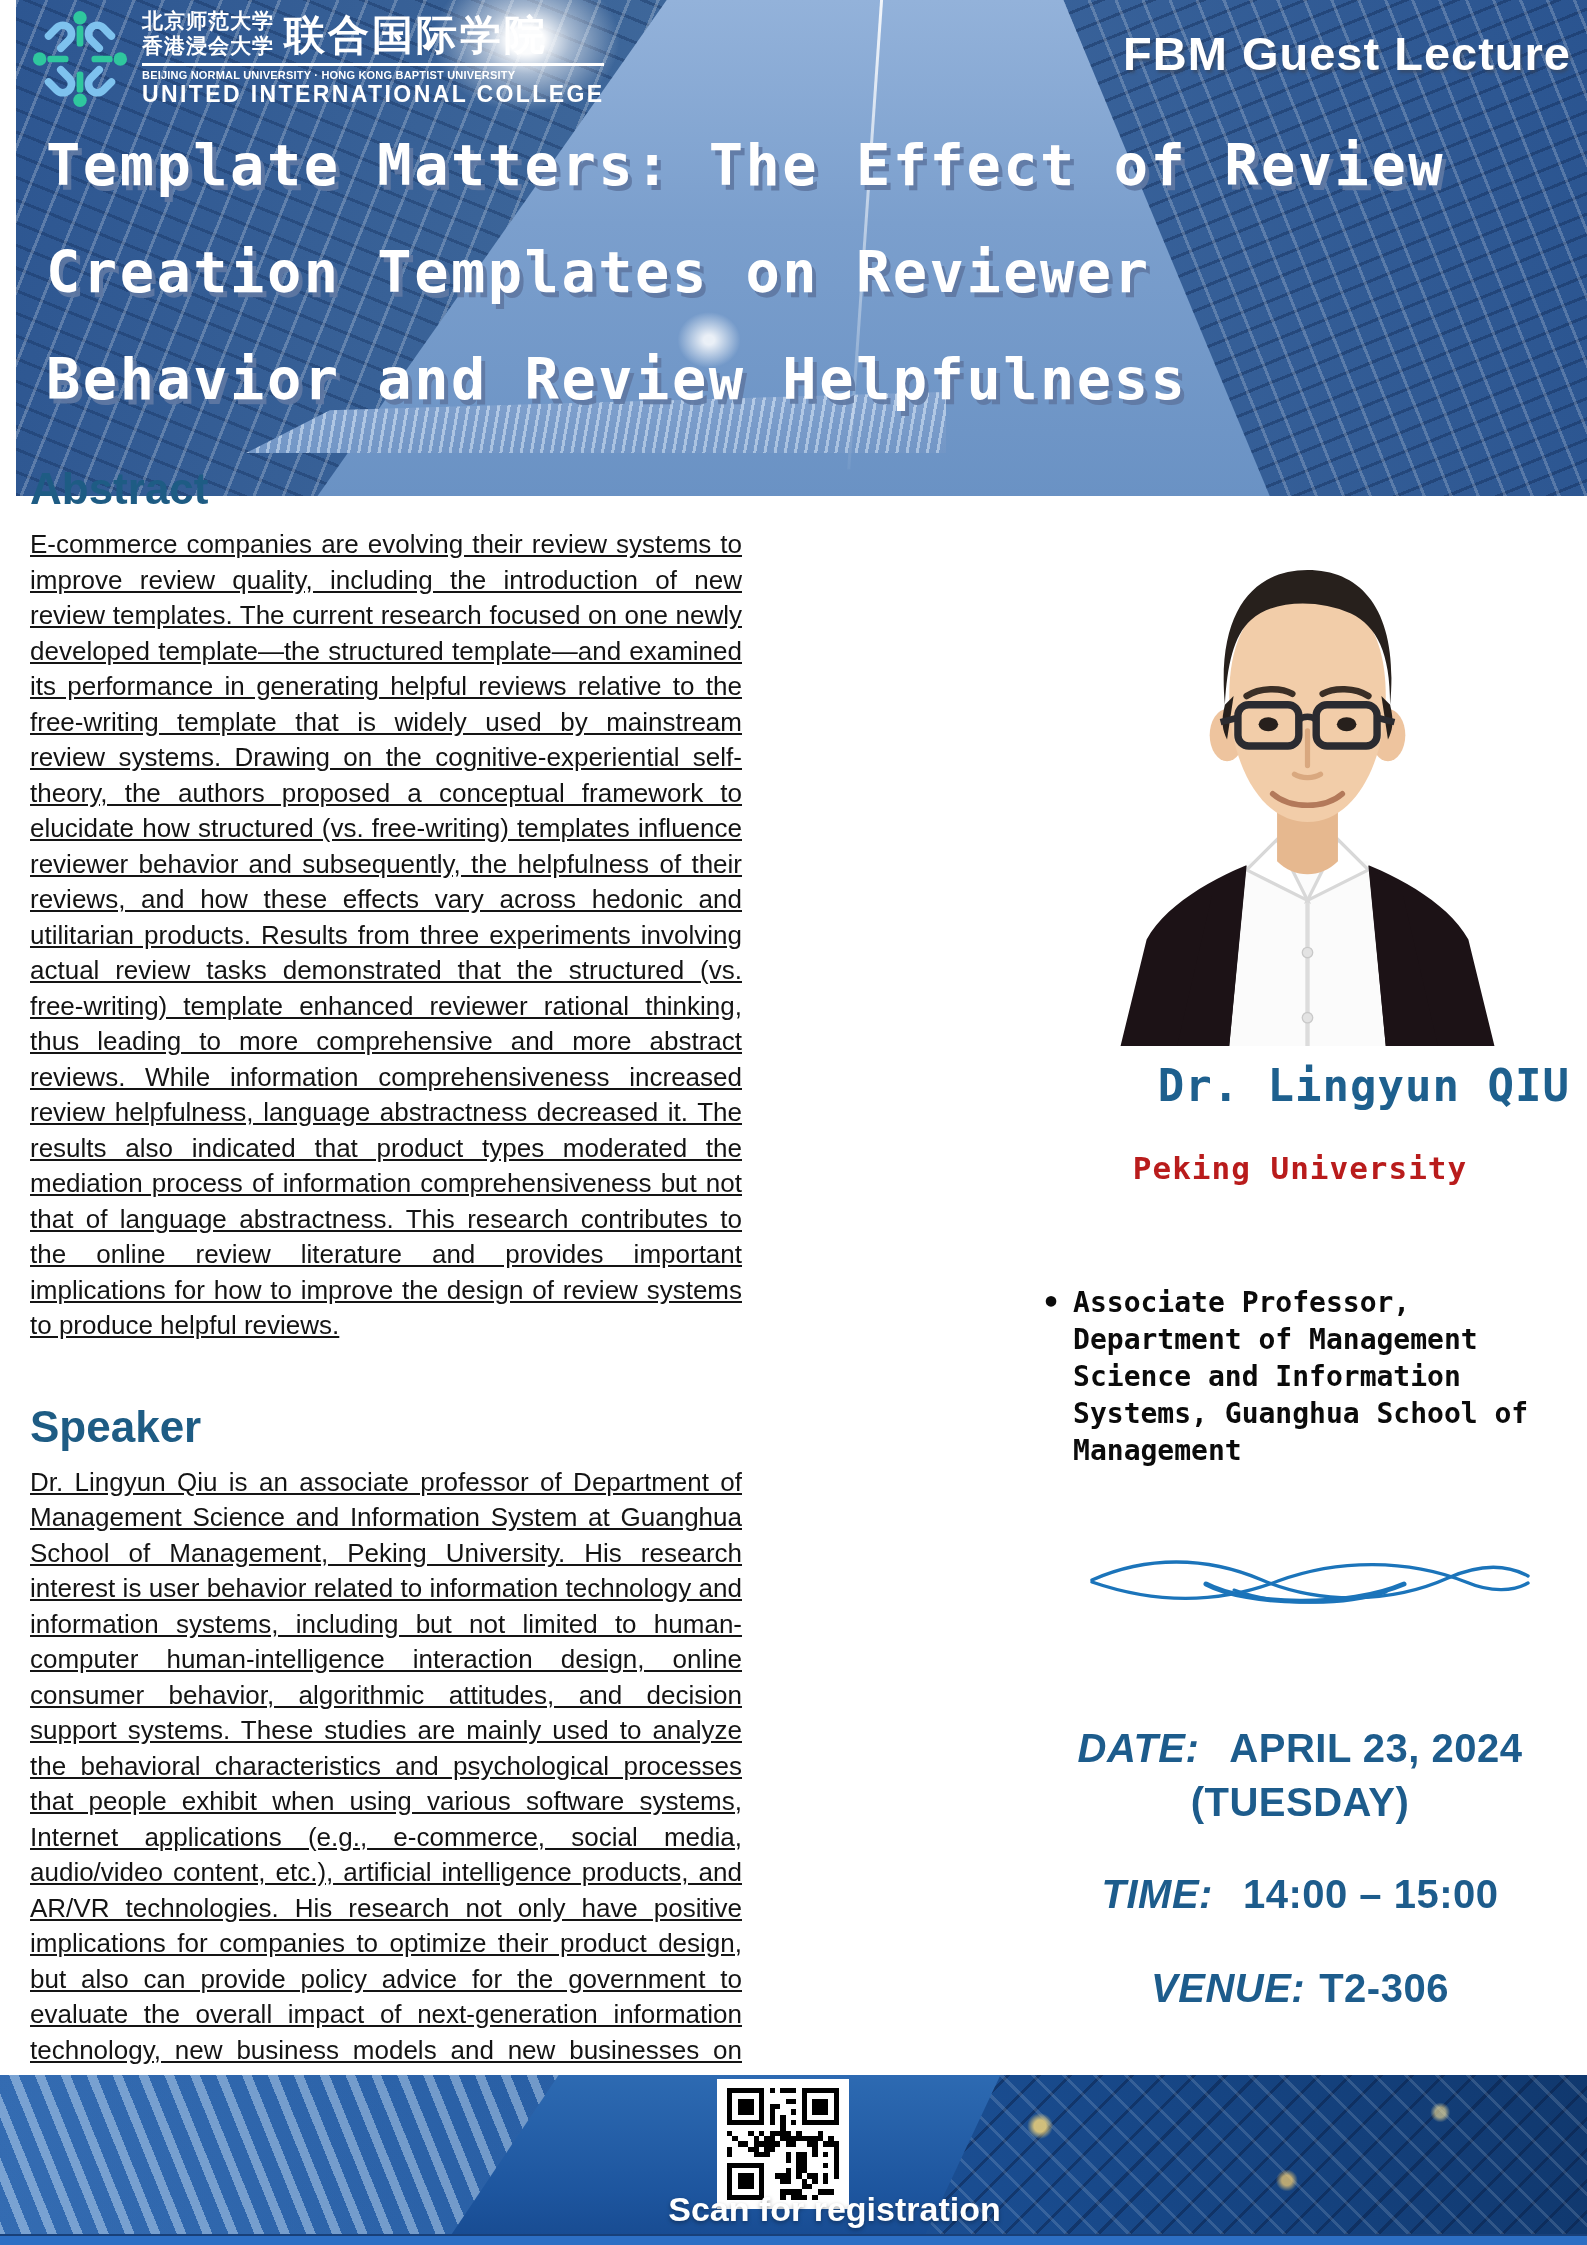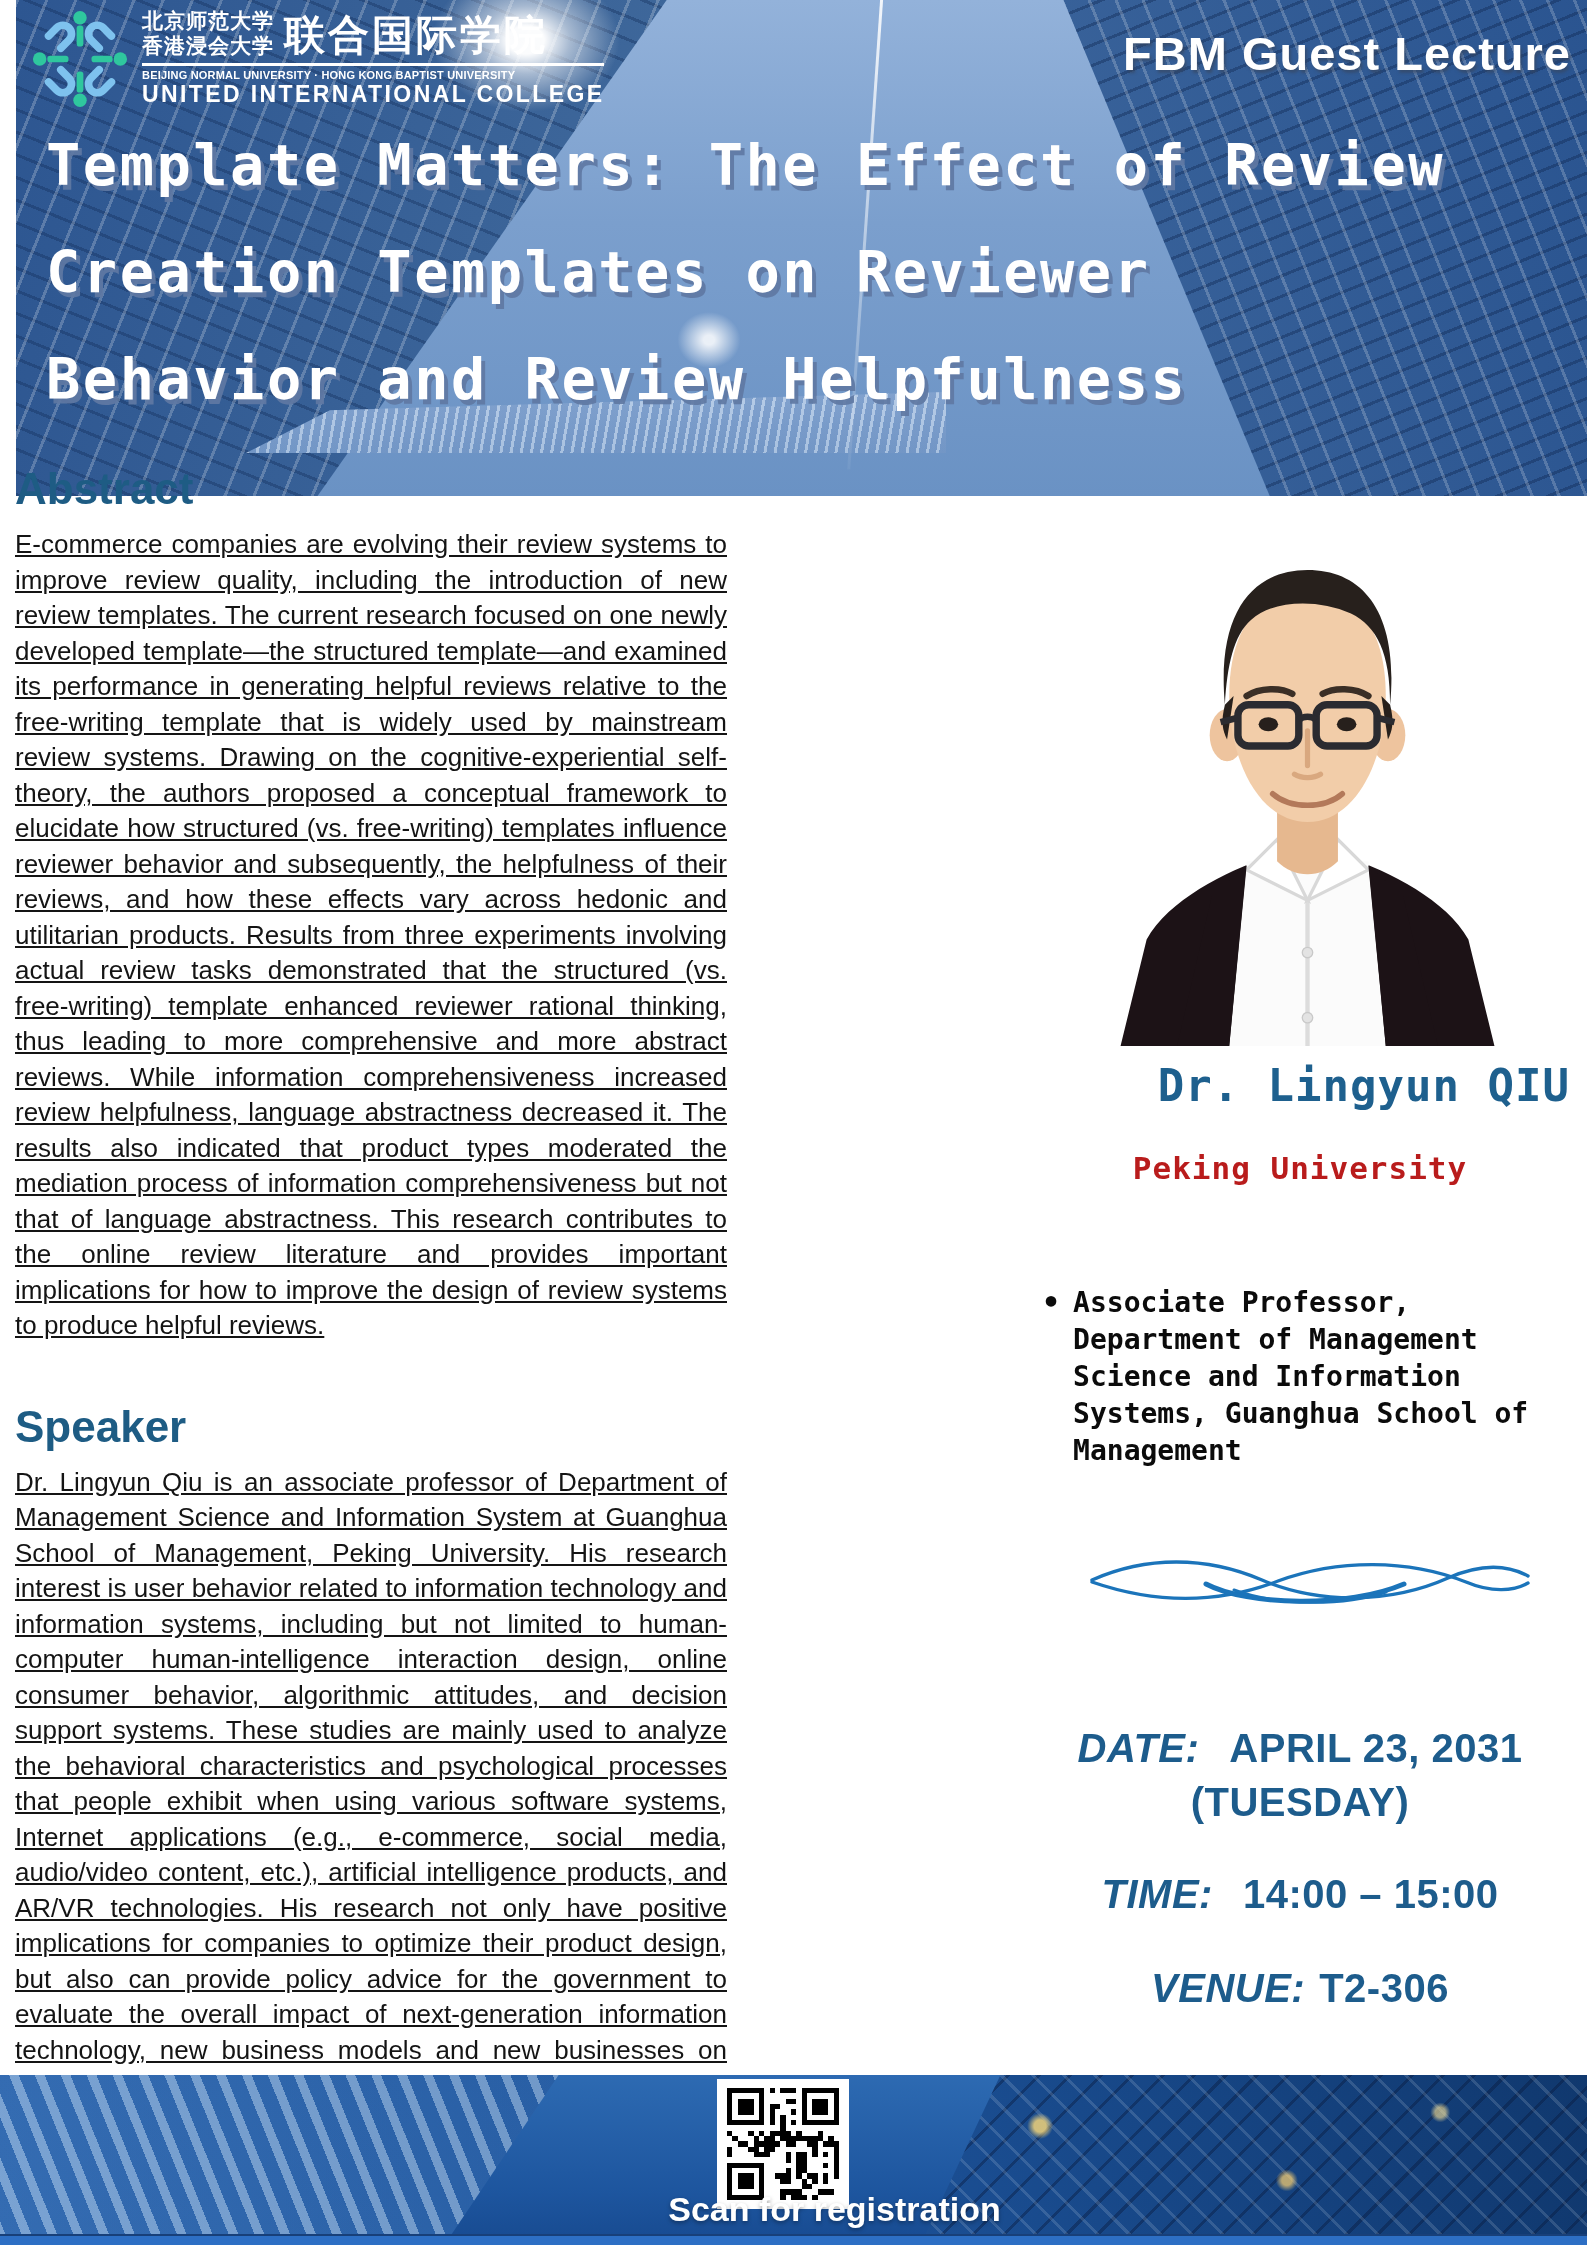--- a/index.html
+++ b/index.html
@@ -42,21 +42,21 @@
   .en2{font-size:23px;font-weight:bold;letter-spacing:2.4px;white-space:nowrap;}
 
   .event-tag{position:absolute;top:26px;right:32px;font-size:47px;font-weight:bold;color:#fff;
        letter-spacing:1px;text-shadow:2px 3px 3px rgba(55,70,95,.65);}
 
   .title{position:absolute;left:30px;top:112px;font-family:"DejaVu Sans Mono",monospace;
        font-weight:bold;font-size:57px;color:#fff;letter-spacing:2.5px;line-height:107px;
        white-space:nowrap;text-shadow:4px 5px 0 rgba(96,120,163,.92);}
 
   
-  .col-left{position:absolute;left:15px;top:464px;width:712px;height:1606px;overflow:hidden;}
+  .col-left{position:absolute;left:30px;top:464px;width:712px;height:1606px;overflow:hidden;}
   .sec{font-size:44px;line-height:50px;color:#1e5c84;font-weight:bold;margin:0 0 13px 0;}
   .sec2{margin-top:58px;}
   .para{font-size:26px;line-height:35.5px;text-align:justify;color:#141414;margin:0;text-decoration:underline;}
 
   
   .portrait{position:absolute;left:1090px;top:496px;width:435px;height:550px;}
   .spk-name{position:absolute;left:1030px;top:1060px;width:540px;text-align:right;
        font-family:"DejaVu Sans Mono",monospace;font-weight:bold;font-size:44px;color:#1e608e;letter-spacing:1px;}
   .spk-affil{position:absolute;left:1030px;top:1150px;width:540px;text-align:center;
        font-family:"DejaVu Sans Mono",monospace;font-weight:bold;font-size:31px;color:#b91c1c;letter-spacing:1px;}
@@ -218,21 +218,21 @@
       <g stroke="#1b74ba" fill="none" stroke-linecap="round">
         <path d="M6,30 C60,6 120,6 176,30 C232,54 304,54 362,28 C396,13 422,15 442,26" stroke-width="3.4"></path>
         <path d="M6,32 C70,54 132,54 192,31 C252,9 322,9 380,32 C406,43 428,41 442,33" stroke-width="3.4"></path>
         <path d="M120,34 C162,56 262,58 318,34" stroke-width="5"></path>
         <path d="M148,40 C190,56 258,56 300,42" stroke-width="3"></path>
       </g>
     </svg>
   </div>
 
   <div class="drow d-date">
-    <span class="lab">DATE:</span><span>APRIL 23, 2031</span>
+    <span class="lab">DATE:</span><span>APRIL 23, 2024</span>
   </div>
   <div class="drow d-day">(TUESDAY)</div>
   <div class="drow d-time">
     <span class="lab">TIME:</span><span>14:00 – 15:00</span>
   </div>
   <div class="drow d-venue">
     <span class="lab lab-tight">VENUE:</span><span>T2-306</span>
   </div>
 
   <div class="ftr">

